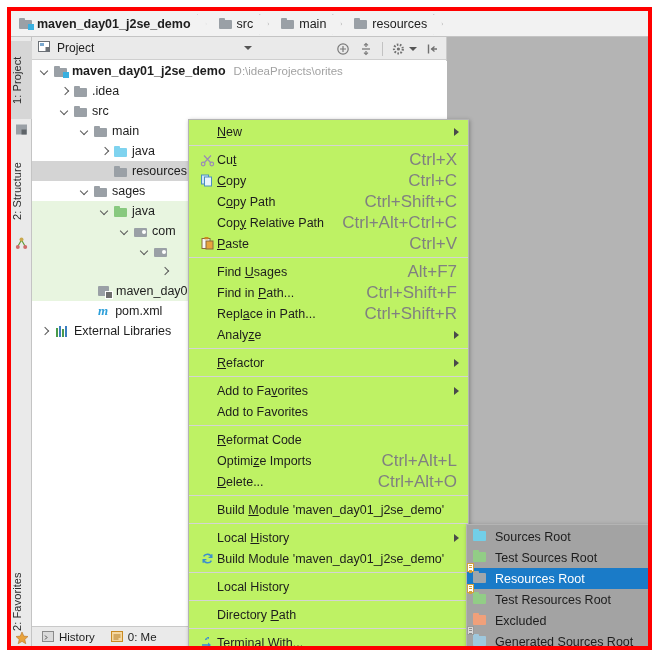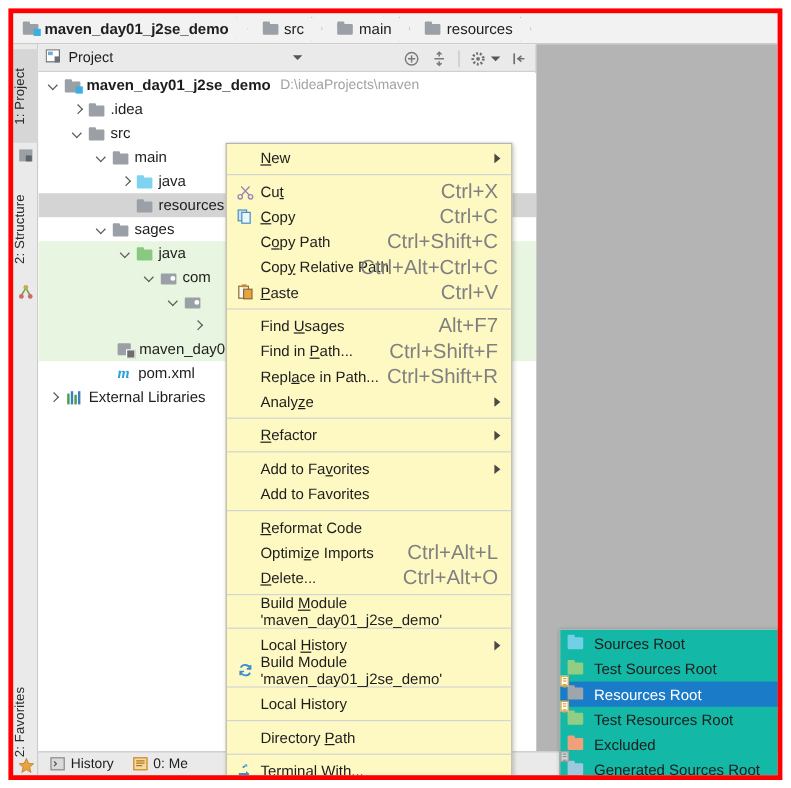--- a/index.html
+++ b/index.html
@@ -112,40 +112,40 @@
     position:absolute; left:21px; bottom:0; right:0; height:20px;
     background:#eaeaea; border-top:1px solid #c9c9c9;
     display:flex; align-items:center; gap:16px; padding-left:10px;
   }
   .statusbar .item { display:flex; align-items:center; gap:5px; font-size:11.5px; color:#1d1d1d;}
   .sbico { width:12px; height:11px; border:1px solid #8a8a8a; background:#dadada; position:relative;}
   .sbico.amber{ border-color:#c98a22; background:#f6d8a0;}
 
   
   .menu {
-    position:absolute; left:177px; top:108px; width:239px;
-    background:#fef9c3; border:1px solid #b4b4b4;
+    position:absolute; left:177px; top:108px; width:281px;
+    background:#bef264; border:1px solid #b4b4b4;
     box-shadow:1px 1px 4px rgba(0,0,0,.28);
-    padding:1px 0; z-index:60;
+    padding:1px 0; z-index:60;text-align:center;
   }
   .mi { height:21px; display:flex; align-items:center; position:relative; padding-left:8px; cursor:default;}
   .mi .ic { width:20px; height:16px; flex:0 0 20px; position:relative; }
   .mi .lab { font-size:12.5px; color:#1d1d1d; }
   .mi .acc { position:absolute; right:11px; font-size:17px; color:#808080; }
   .mi .sm { position:absolute; right:9px; width:0;height:0;
             border-top:4px solid transparent;border-bottom:4px solid transparent;border-left:5px solid #4a4a4a;}
   .mi.hl { background:#1a7bc8; }
   .mi.hl .lab { color:#fff; }
   .msep { height:1px; background:#d4d4d4; margin:3px 0; }
   .u { text-decoration:underline; }
 
   
   .submenu {
     position:absolute; left:455px; top:513px; width:189px;
-    background:#14b8a6; border:1px solid #b4b4b4;
+    background:#a3a3a3; border:1px solid #b4b4b4;
     box-shadow:1px 1px 4px rgba(0,0,0,.28);
     padding:1px 0; z-index:70;
   }
   .submenu .mi { height:21px; padding-left:6px; }
   .submenu .mi .ic { width:22px; flex:0 0 22px; }
   .rootfold { width:15px; height:12px; position:relative; }
   .rootfold .b { position:absolute; left:0; top:2px; width:13px; height:10px; border-radius:1px; }
   .rootfold .t { position:absolute; left:0; top:0; width:6px; height:3px; border-radius:1px 1px 0 0; }
   .rootfold .lines { position:absolute; right:-1px; bottom:-1px; width:7px; height:9px; background:#fff; border:1px solid #d2a23a;}
   .rootfold .lines i { display:block; height:1px; background:#d2a23a; margin:1.4px 1px 0 1px;}
@@ -256,21 +256,21 @@
     <div class="tree">
 
       <div class="greenblock" style="top:140px;height:100px;"></div>
 
       <div class="row bold" style="padding-left:7px;">
         <span class="arr d"></span>
         <span class="fold" style="margin-left:4px;position:relative;">
             <span class="modbadge"></span>
           </span>
         <span class="lbl">maven_day01_j2se_demo</span>
-        <span class="sub">D:\ideaProjects\maven</span>
+        <span class="sub">D:\ideaProjects\orites</span>
       </div>
 
       <div class="row" style="padding-left:27px;">
         <span class="arr r"></span>
         <span class="fold" style="margin-left:4px;"></span>
         <span class="lbl">.idea</span>
       </div>
 
       <div class="row" style="padding-left:27px;">
         <span class="arr d"></span>

